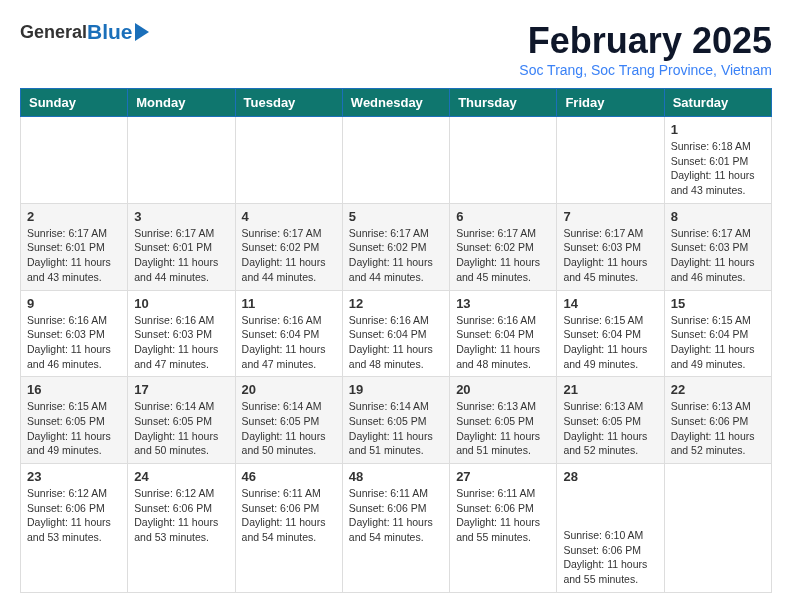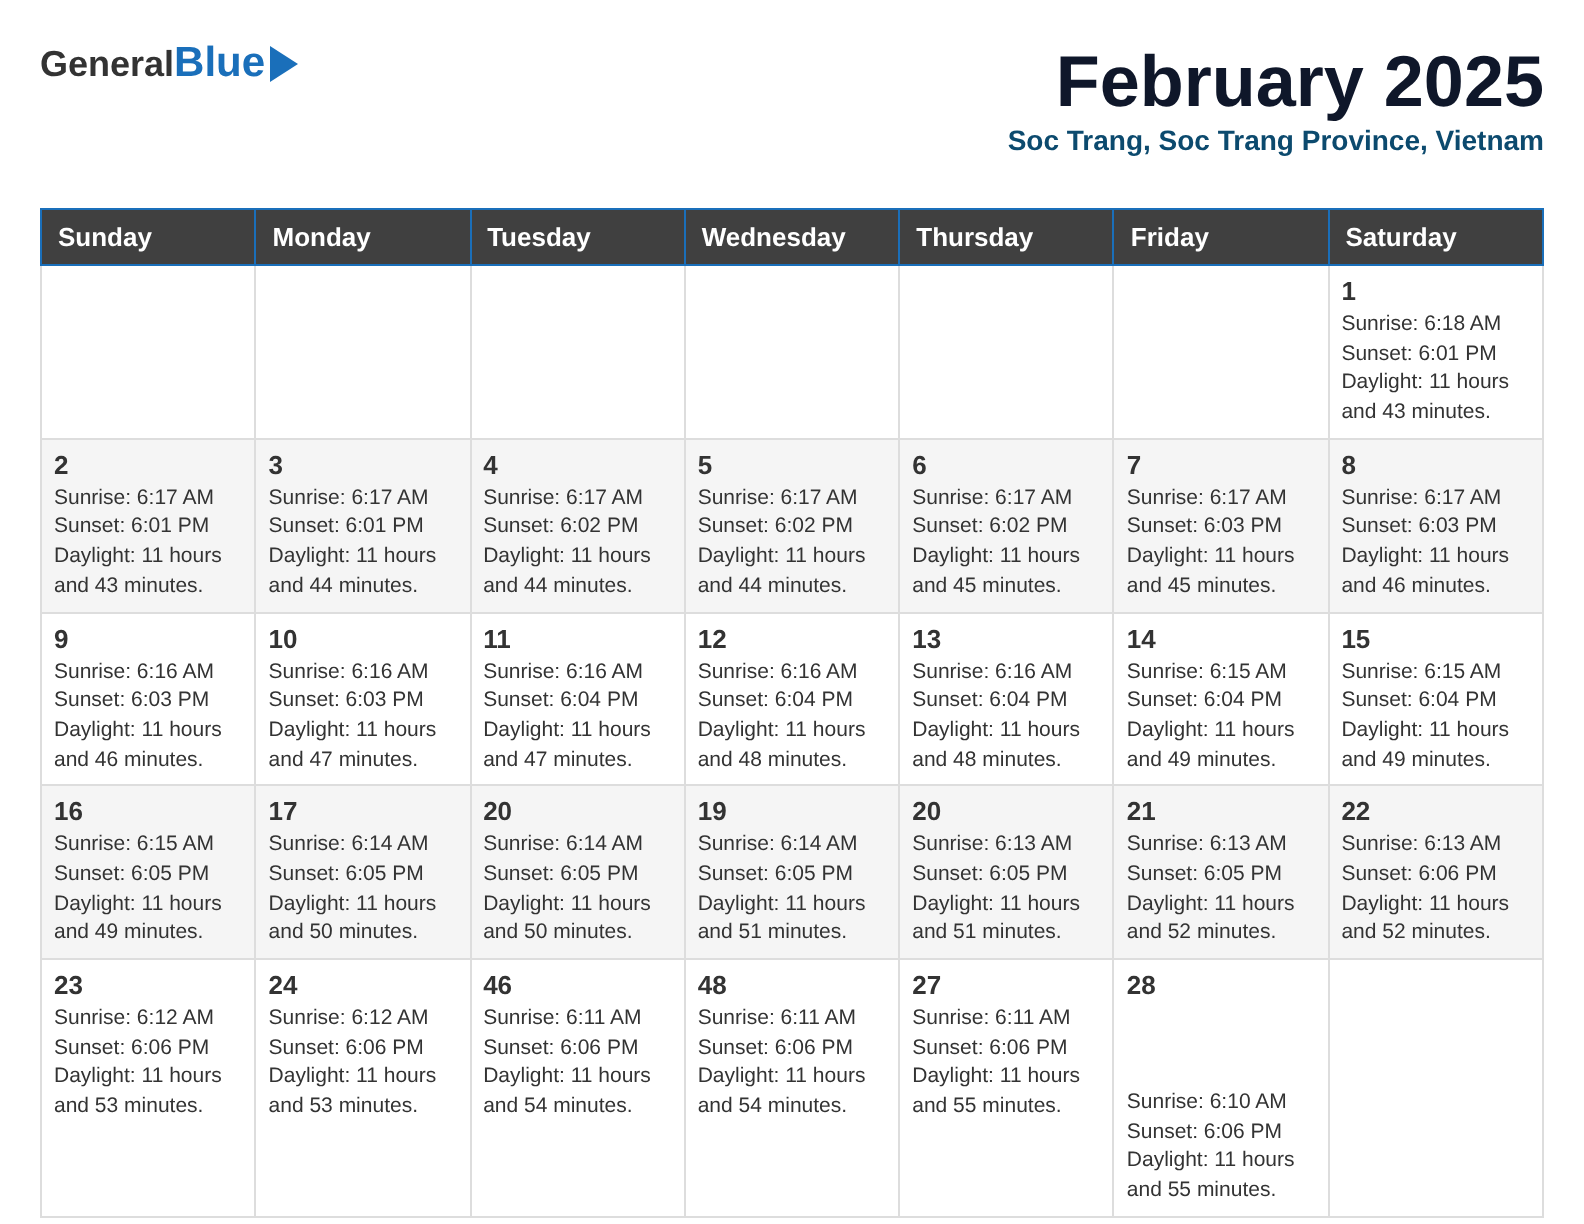--- a/index.html
+++ b/index.html
@@ -7,21 +7,21 @@
       font-family: Arial, sans-serif;
       background: #fff;
       width: 792px;
       min-height: 612px;
       padding: 20px;
     }
     .header-area {
       display: flex;
       justify-content: space-between;
       align-items: flex-start;
-      margin-bottom: 26px;
+      margin-bottom: 10px;
     }
     .logo {
       display: flex;
       flex-direction: column;
       align-items: flex-start;
     }
     .logo-text {
       display: flex;
       align-items: center;
     }
@@ -46,30 +46,29 @@
     .title-area {
       text-align: right;
     }
     .month-title {
       font-size: 36px;
       font-weight: bold;
       color: #0f172a;
     }
     .location-title {
       font-size: 14px;
-      color: #0c4a6e;
-      font-weight: bold;
+      color: #3b82f6;
     }
     .calendar {
       width: 100%;
       border-collapse: collapse;
       border: 1px solid #ccc;
     }
     .calendar th {
-      background-color: #404040;
+      background-color: #0f766e;
       color: #fff;
       text-align: left;
       padding: 6px 8px;
       font-size: 13px;
       border: 1px solid #1a6fba;
     }
     .calendar td {
       vertical-align: top;
       padding: 5px 6px;
       border: 1px solid #ddd;

